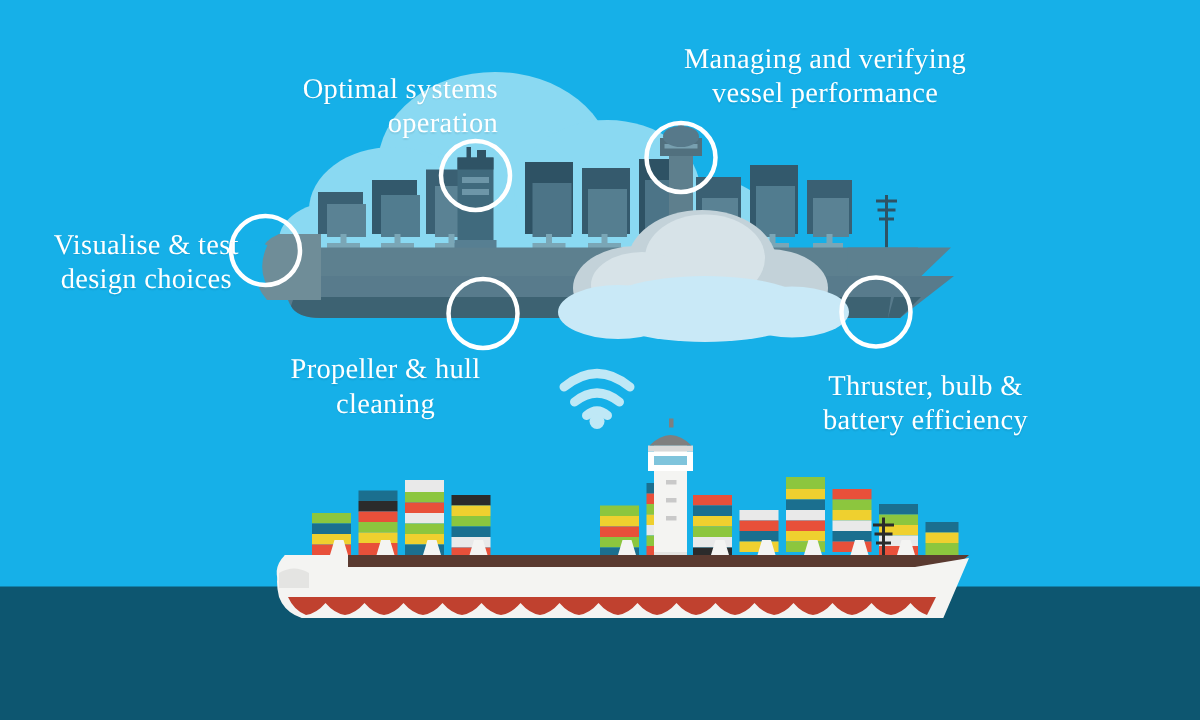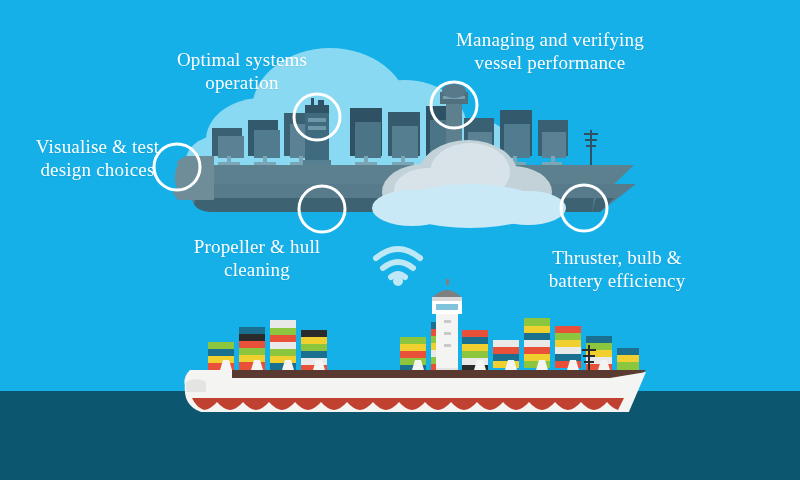--- a/index.html
+++ b/index.html
@@ -28,22 +28,22 @@
     position: absolute;
     color: #ffffff;
     font-family: "Liberation Serif", "DejaVu Serif", serif;
     font-size: 19px;
     line-height: 23px;
     text-align: center;
     letter-spacing: 0.2px;
     white-space: pre-line;
     text-shadow: 0 1px 1px rgba(0,0,0,0.08);
   }
-  #lbl-visualise { left: 10px;  top: 135px; width: 175px; }
-  #lbl-optimal   { left: 152px; top: 48px;  width: 180px; }
+  #lbl-visualise { left: 10px;  top: 152px; width: 175px; }
+  #lbl-optimal   { left: 152px; top: 48px;  width: 180px; text-align: right; }
   #lbl-managing  { left: 430px; top: 28px;  width: 240px; }
   #lbl-propeller { left: 172px; top: 235px; width: 170px; }
   #lbl-thruster  { left: 522px; top: 228px; width: 190px; margin-top: 18px; }
 </style>
 </head>
 <body>
 
 <div id="stage">
 
   <svg id="art" viewBox="0 0 800 480" xmlns="http://www.w3.org/2000/svg">

